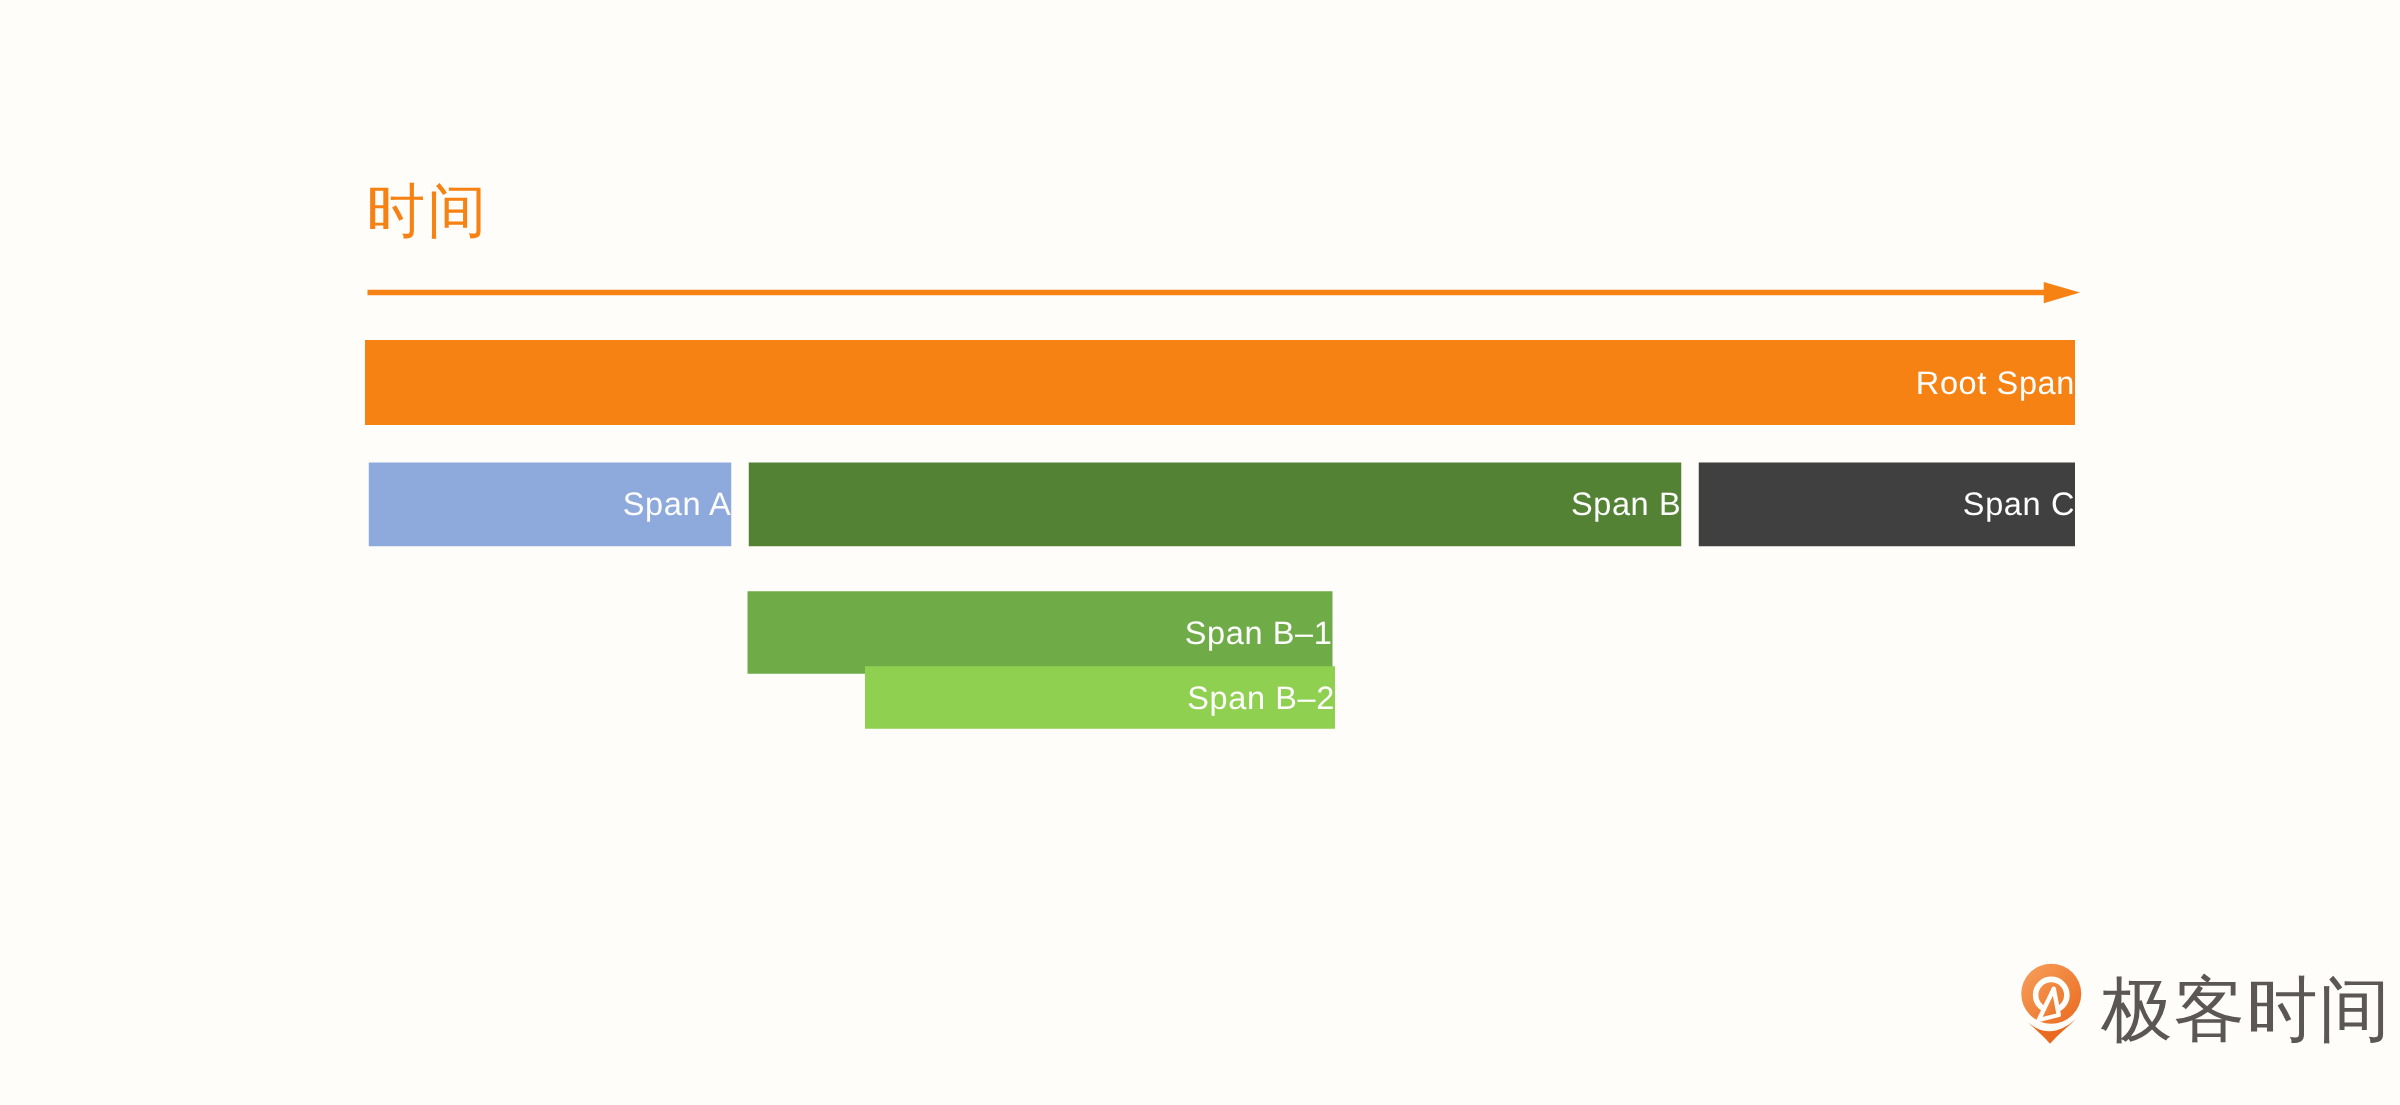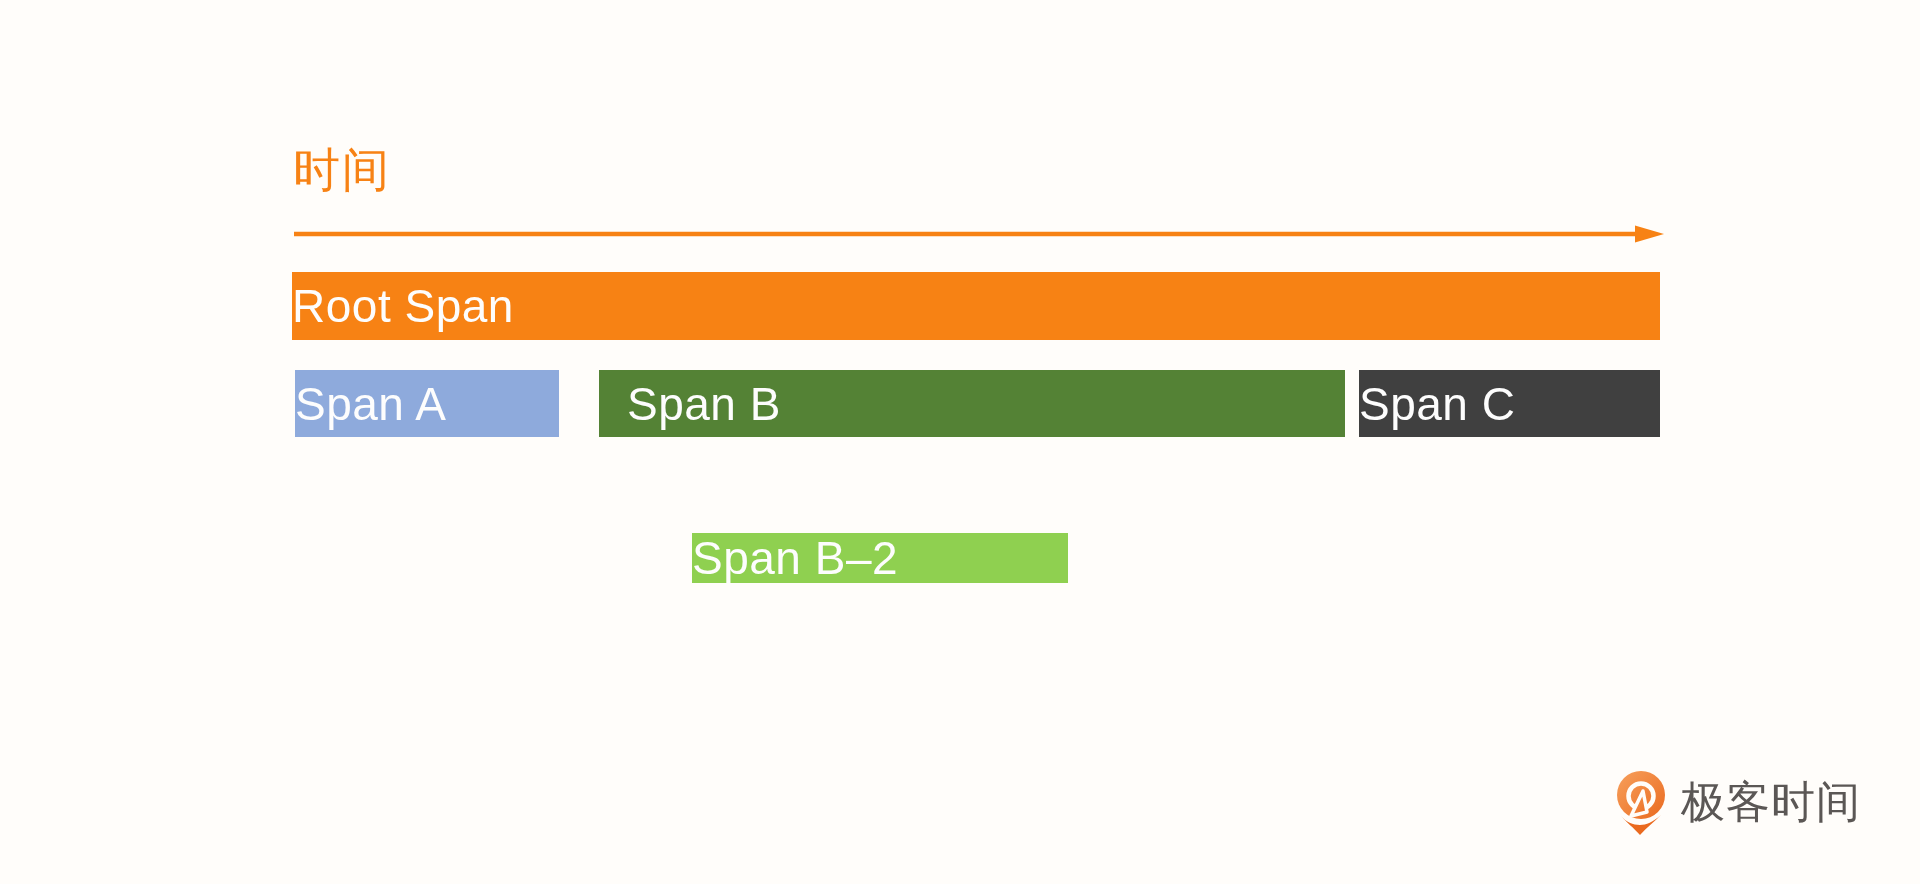--- a/index.html
+++ b/index.html
@@ -27,41 +27,41 @@
     left: 293px;
     top: 224px;
     width: 1380px;
     height: 20px;
     display: block;
   }
   .span-bar {
     position: absolute;
     display: flex;
     align-items: center;
-    justify-content: flex-start;
+    justify-content: flex-end;
     color: #FDFDFD;
-    font-size: 46px;
+    font-size: 26px;
     font-weight: 400;
     letter-spacing: 0.5px;
     white-space: nowrap;
   }
   .logo {
     position: absolute;
     left: 1615px;
     top: 770px;
     display: flex;
     align-items: flex-start;
   }
   .logo-icon {
     width: 52px;
     height: 66px;
     display: block;
   }
   .logo-text {
-    font-size: 44px;
+    font-size: 57px;
     line-height: 1;
     font-weight: 500;
     letter-spacing: 1px;
     margin-left: 14px;
     margin-top: 10px;
     white-space: nowrap;
   }
 </style>
 </head>
 <body style="background: rgb(255, 253, 250);">
@@ -71,28 +71,31 @@
   <div class="time-label" style="color: rgb(247, 130, 20); font-family: Liberation Mono, monospace;">时间</div>
 
   <svg class="time-arrow" viewBox="0 0 1380 20" xmlns="http://www.w3.org/2000/svg">
     <line class="arrow-stroke" x1="1" y1="10" x2="1346" y2="10" stroke-width="4.5" stroke="#F78214"></line>
     <polygon class="arrow-fill" points="1342,1.5 1371,10 1342,18.5" fill="#F78214"></polygon>
   </svg>
 
   <div class="span-bar" style="left: 292px; top: 272px; width: 1368px; height: 68px; background: rgb(247, 130, 20);">
     <span>Root Span</span>
   </div>
-  <div class="span-bar" style="left: 295px; top: 370px; width: 264px; height: 67px; background: rgb(142, 170, 220);">
+  <div class="span-bar" style="left: 295px; top: 370px; width: 290px; height: 67px; background: rgb(142, 170, 220);">
     <span>Span A</span>
   </div>
   <div class="span-bar" style="left: 599px; top: 370px; width: 746px; height: 67px; background: rgb(84, 130, 53); padding-left: 28px;">
     <span>Span B</span>
   </div>
   <div class="span-bar" style="left: 1359px; top: 370px; width: 301px; height: 67px; background: #404040;">
     <span>Span C</span>
+  </div>
+  <div class="span-bar" style="left: 598px; top: 473px; width: 468px; height: 66px; background: rgb(111, 172, 71);">
+    <span>Span B–1</span>
   </div>
   <div class="span-bar" style="left: 692px; top: 533px; width: 376px; height: 50px; background: rgb(143, 208, 80);">
     <span>Span B–2</span>
   </div>
 
   <div class="logo">
     <svg class="logo-icon" viewBox="0 0 52 66" xmlns="http://www.w3.org/2000/svg">
       <defs>
         <linearGradient id="gk-grad" x1="0" y1="0" x2="1" y2="1">
           <stop offset="0" class="grad-light" stop-color="#F7A05C"></stop>

